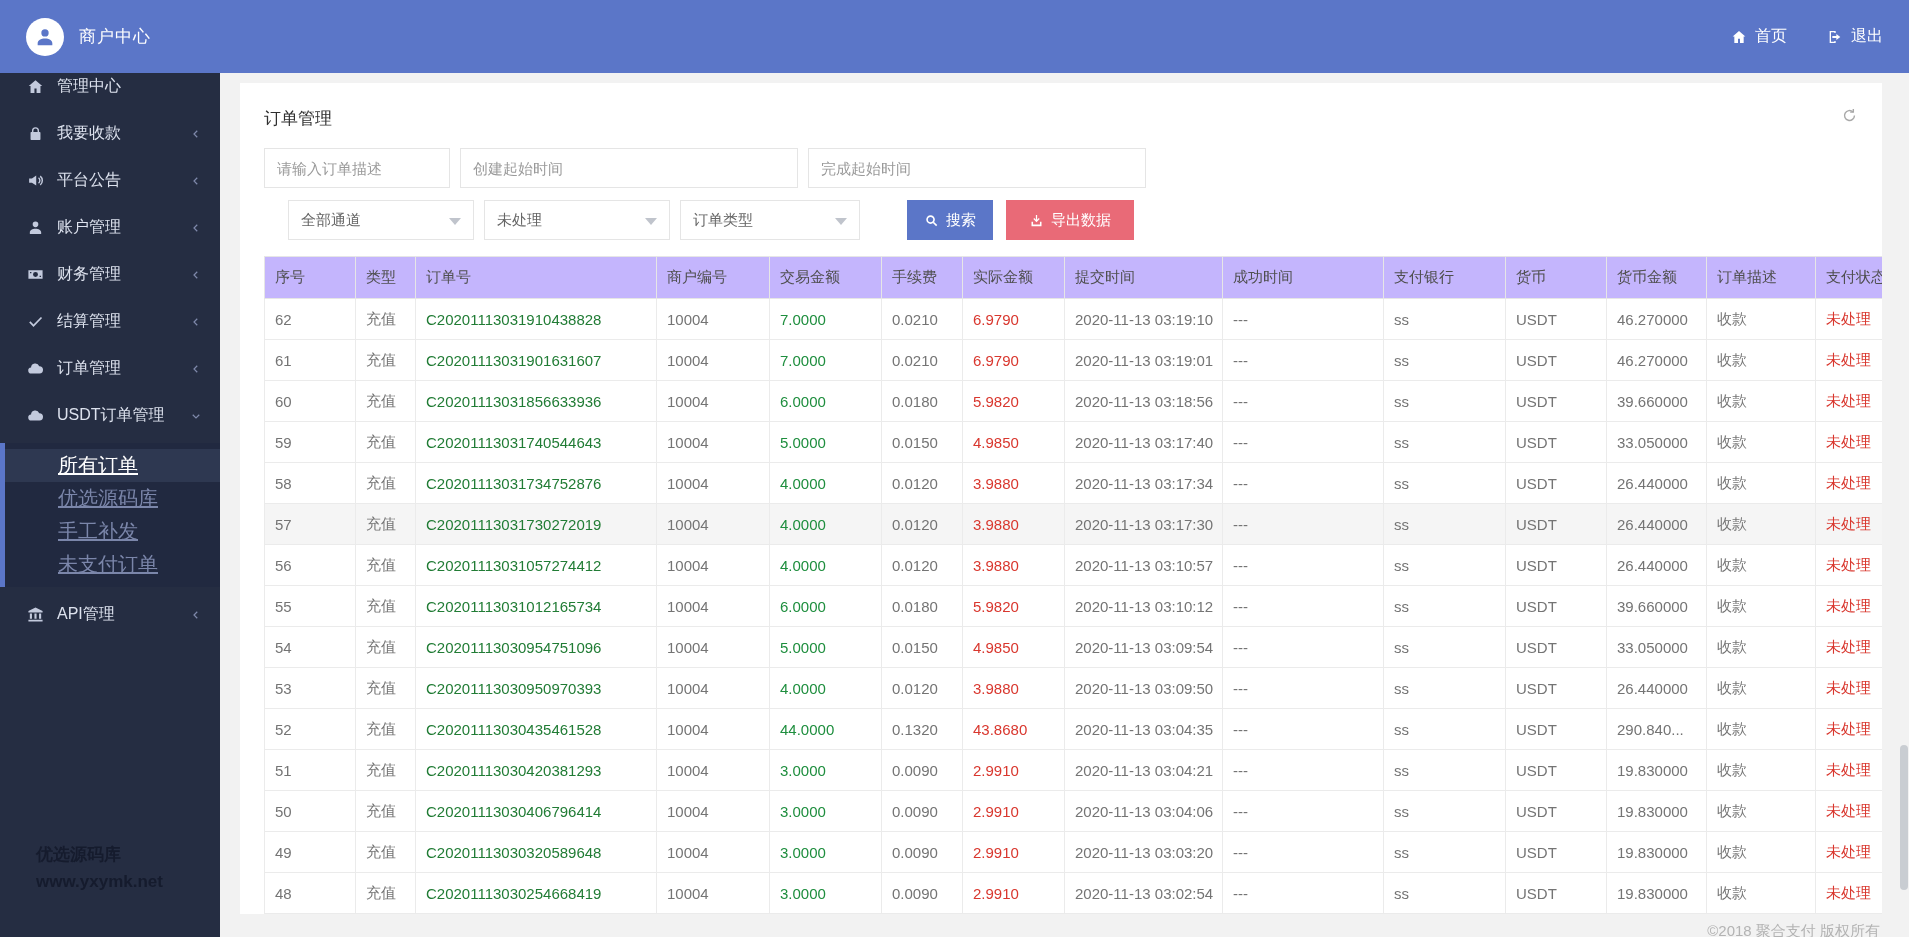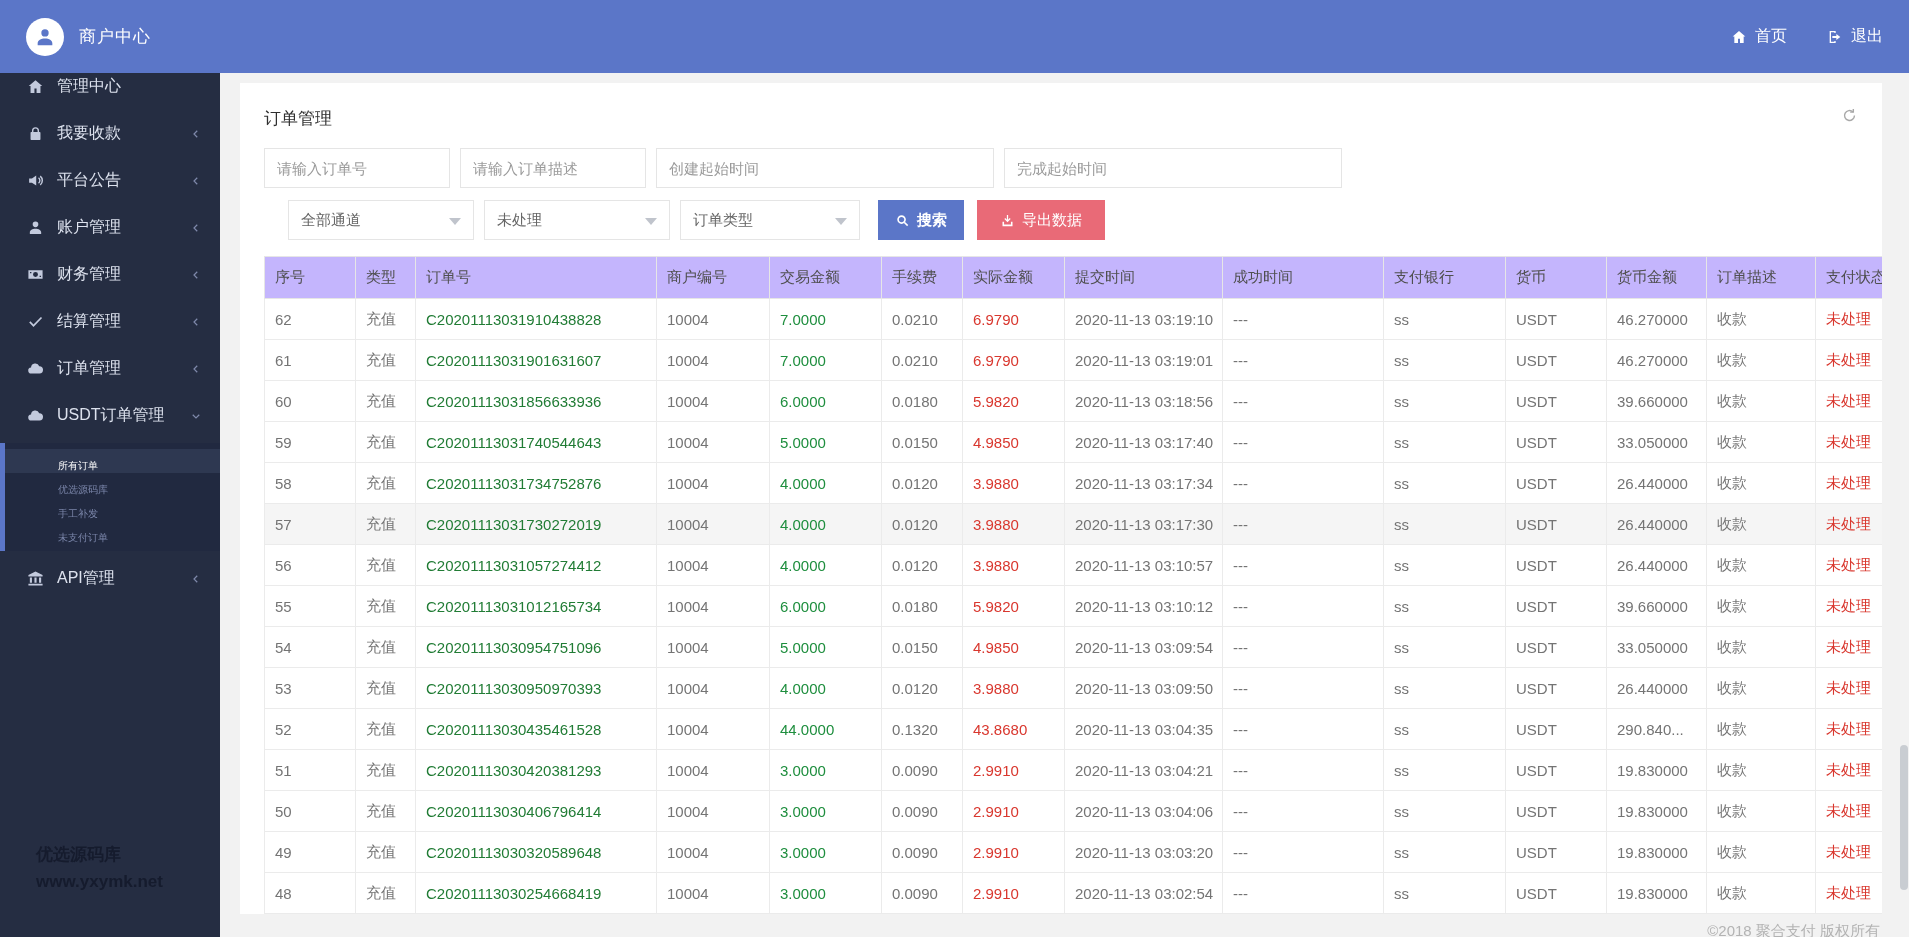--- a/index.html
+++ b/index.html
@@ -27,22 +27,22 @@
   .sidebar { position:absolute; top:63px; left:0; bottom:0; width:220px;
     background:var(--sidebar-bg,#252d42); z-index:20; }
   #sidebar-menu { }
   .side-item { height:47px; display:flex; align-items:center; padding:0 18px 0 27px;
     color:#dde2ee; font-size:16px; cursor:pointer; }
   .si-icon { width:17px; height:17px; margin-right:13px; color:#c3cadd; flex:none; }
   .si-label { flex:1; white-space:nowrap; }
   .si-chev { width:12px; height:12px; color:#7f89ab; flex:none; }
   .submenu { margin:4px 0; padding:6px 0; background:#212940;
     border-left:5px solid var(--accent,#5b76c8); }
-  .sub-item { height:24px; line-height:33px; padding-left:53px; font-size:10px;
-    color:#7b86aa; cursor:pointer; white-space:nowrap; }
+  .sub-item { height:33px; line-height:33px; padding-left:53px; font-size:20px;
+    color:#7b86aa; cursor:pointer; white-space:nowrap;text-decoration:underline; }
   .sub-item.active { background:#2e3851; color:#ffffff; }
   .watermark { position:absolute; left:36px; bottom:42px; font-size:17px;
     font-weight:bold; color:#151b2d; line-height:27px; }
 
   
   .main { position:absolute; top:63px; left:220px; right:0; bottom:0;
     padding:20px 27px 0 20px; overflow:hidden; }
   .card { background:#fff; width:100%; }
   .card-head { position:relative; padding:24px 24px 0; }
   .page-title { font-size:17px; color:#2f2f2f; }
@@ -59,21 +59,21 @@
   .w-sm { width:186px; } .w-lg { width:338px; }
   .select { position:relative; height:40px; border:1px solid #e5e5e5; background:#fff;
     display:flex; align-items:center; padding:0 30px 0 12px; font-size:15px; color:#666;
     cursor:pointer; margin-right:10px; }
   .select .caret { position:absolute; right:12px; top:17px; width:0; height:0;
     border-left:6px solid transparent; border-right:6px solid transparent;
     border-top:7px solid #c0c4cc; }
   .btn { height:40px; display:flex; align-items:center; justify-content:center; gap:7px;
     border:none; color:#fff; font-size:15px; font-family:inherit; cursor:pointer; }
   .btn .bicon { width:15px; height:15px; }
-  .btn-search { width:86px; background:var(--accent,#5b76c8); margin-left:8px;font-weight:bold; }
+  .btn-search { width:86px; background:var(--accent,#5b76c8); margin-left:37px; }
   .btn-export { width:128px; background:var(--export-red,#e96a77); margin-left:13px; }
 
   
   .table-wrap { margin:16px 0 0 24px; overflow:hidden; }
   table { border-collapse:collapse; table-layout:fixed; width:1655px; }
   th,td { border:1px solid #ebebeb; height:41px; padding:0 10px; text-align:left;
     font-size:15px; white-space:nowrap; overflow:hidden; font-weight:normal; }
   thead th { background:#c4b5fd; color:#4f4f4f; height:42px; border-color:#e6e6e6; }
   td { color:#747474; }
   tr.hl td { background:#f5f5f5; }
@@ -254,21 +254,20 @@
       <span class="page-title">订单管理</span>
       <span class="refresh">
           <svg viewBox="0 0 24 24" fill="none" stroke="currentColor" stroke-width="2">
             <path d="M19 12a7 7 0 1 1-2.2-5.1" fill="none"></path>
             <path d="M17.4 2.8v4.4H13" fill="none"></path>
           </svg>
         </span>
     </div>
     <div class="filters">
       <div class="frow frow1">
-        <input class="f-input w-sm" placeholder="请输入订单号" style="">
         <input class="f-input w-sm" placeholder="请输入订单描述" style="">
         <input class="f-input w-lg" placeholder="创建起始时间" style="">
         <input class="f-input w-lg" placeholder="完成起始时间" style="">
       </div>
       <div class="frow frow2">
         <div class="select w-sm">
           <span>全部通道</span>
           <span class="caret"></span>
         </div>
         <div class="select w-sm">

